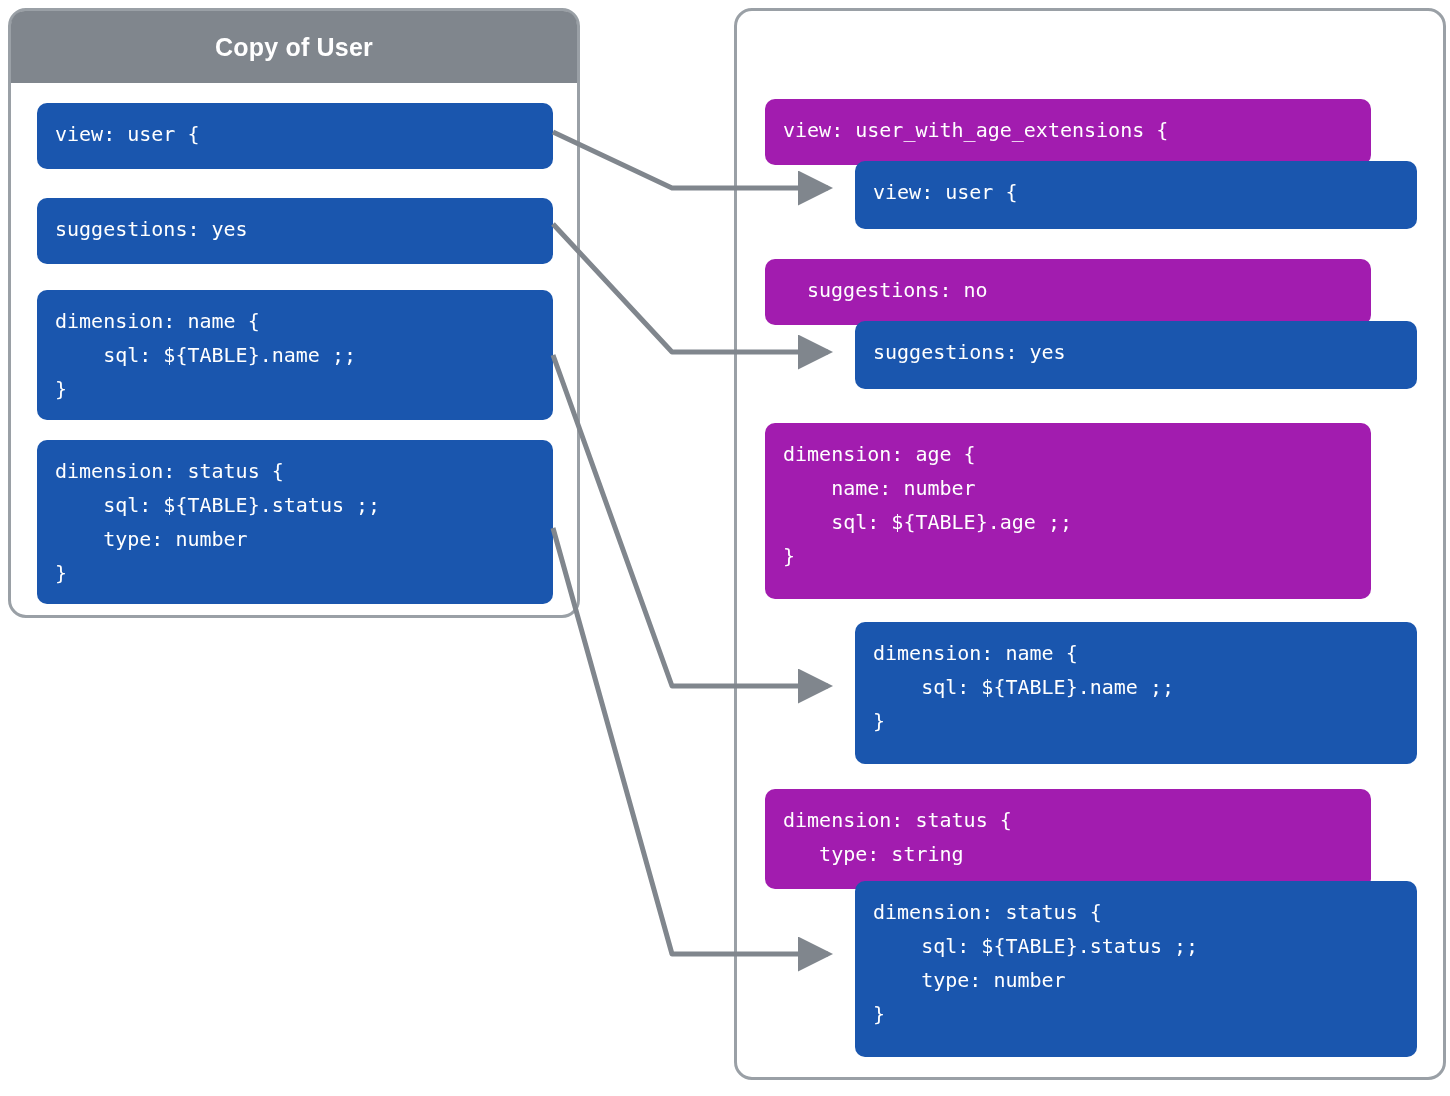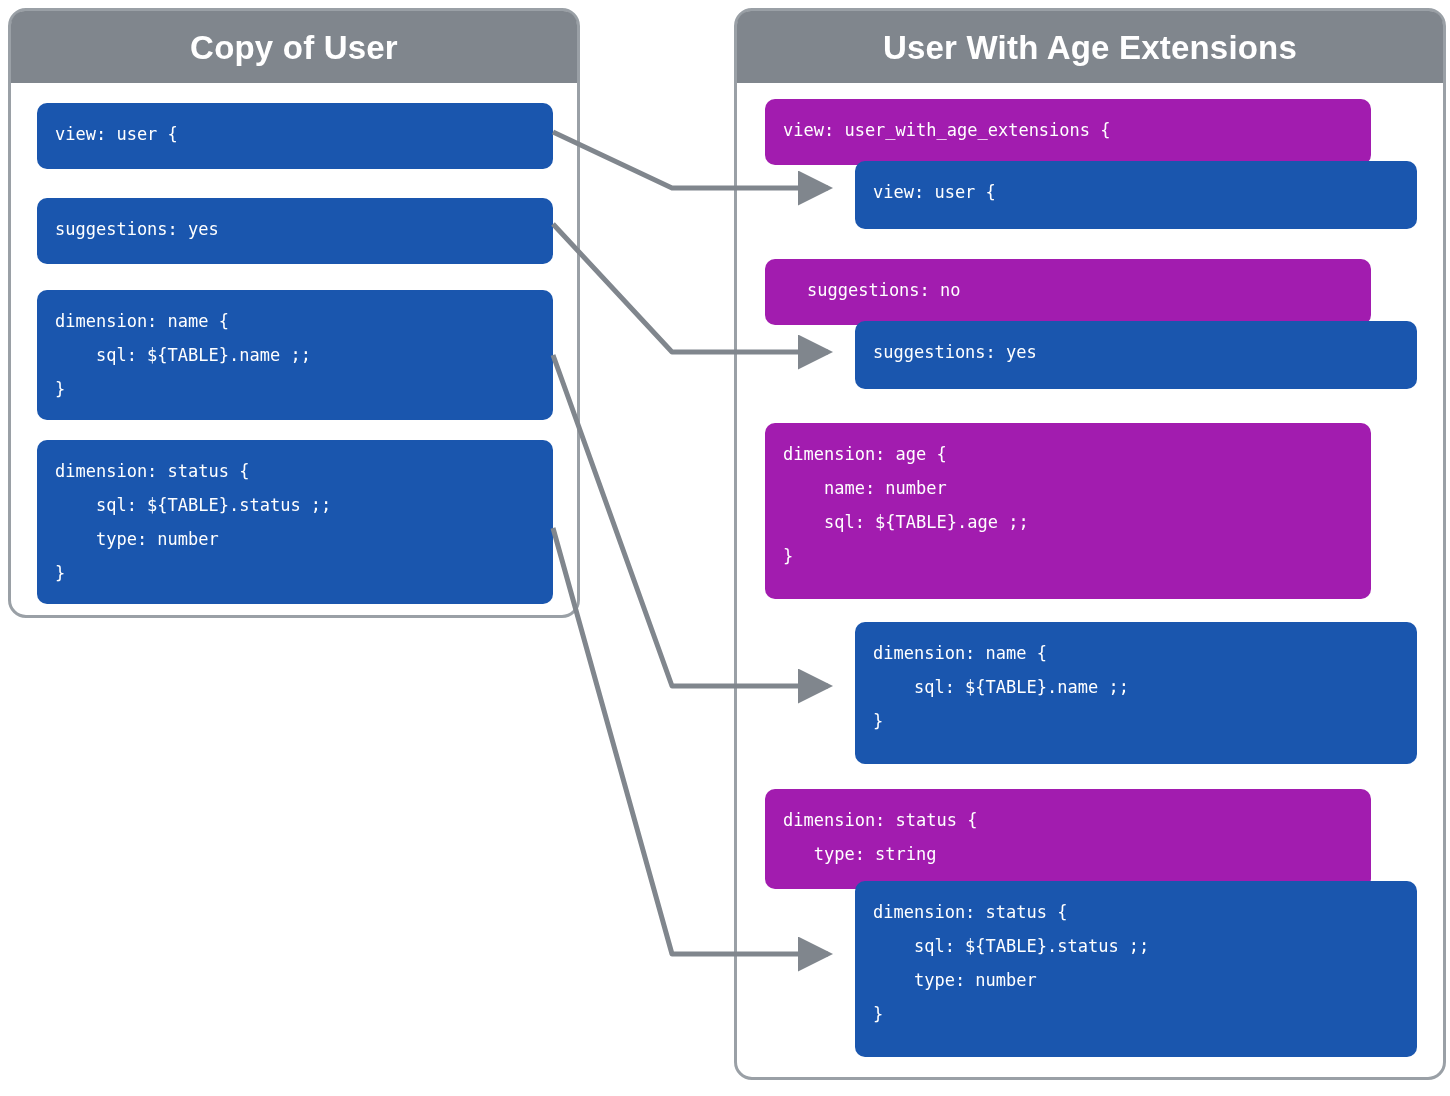--- a/index.html
+++ b/index.html
@@ -27,21 +27,21 @@
     box-sizing: border-box;
   }
   .panel-header {
     position: absolute;
     left: 0;
     top: 0;
     right: 0;
     background: #80868d;
     border-radius: 14px 14px 0 0;
     color: #ffffff;
-    font-size: 33px;
+    font-size: 25px;
     font-weight: 700;
     letter-spacing: 0.2px;
     text-align: center;
     line-height: 1;
     display: flex;
     align-items: center;
     justify-content: center;
     box-sizing: border-box;
   }
 
@@ -51,21 +51,21 @@
   #panel-left  .panel-header { height: 72px; }
   #panel-right .panel-header { height: 72px; }
 
   
   .codebox {
     position: absolute;
     border-radius: 10px;
     box-sizing: border-box;
     color: #ffffff;
     font-family: "DejaVu Sans Mono", "Liberation Mono", monospace;
-    font-size: 17px;
+    font-size: 20px;
     line-height: 34px;
     white-space: pre;
     padding: 14px 18px;
     overflow: visible;
   }
   .codebox.dark  { background: #1a56ae; }
   .codebox.light { background: #a21caf; }
 
   .codebox .lines { display: block; }
 
@@ -95,21 +95,20 @@
     sql: ${TABLE}.name ;;
 }</span></div>
 
     <div class="codebox dark" style="left:26px; top:429px; width:516px; height:164px;"><span class="lines">dimension: status {
     sql: ${TABLE}.status ;;
     type: number
 }</span></div>
   </div>
 
   <div class="panel" id="panel-right">
-    <div class="panel-header">User With Age Extensions</div>
 
     <div class="codebox light" style="left:28px; top:88px; width:606px; height:66px;"><span class="lines">view: user_with_age_extensions {</span></div>
 
     <div class="codebox dark" style="left:118px; top:150px; width:562px; height:68px;"><span class="lines">view: user {</span></div>
 
     <div class="codebox light" style="left:28px; top:248px; width:606px; height:66px;padding-left:42px;"><span class="lines">suggestions: no</span></div>
 
     <div class="codebox dark" style="left:118px; top:310px; width:562px; height:68px;"><span class="lines">suggestions: yes</span></div>
 
     <div class="codebox light" style="left:28px; top:412px; width:606px; height:176px;"><span class="lines">dimension: age {

